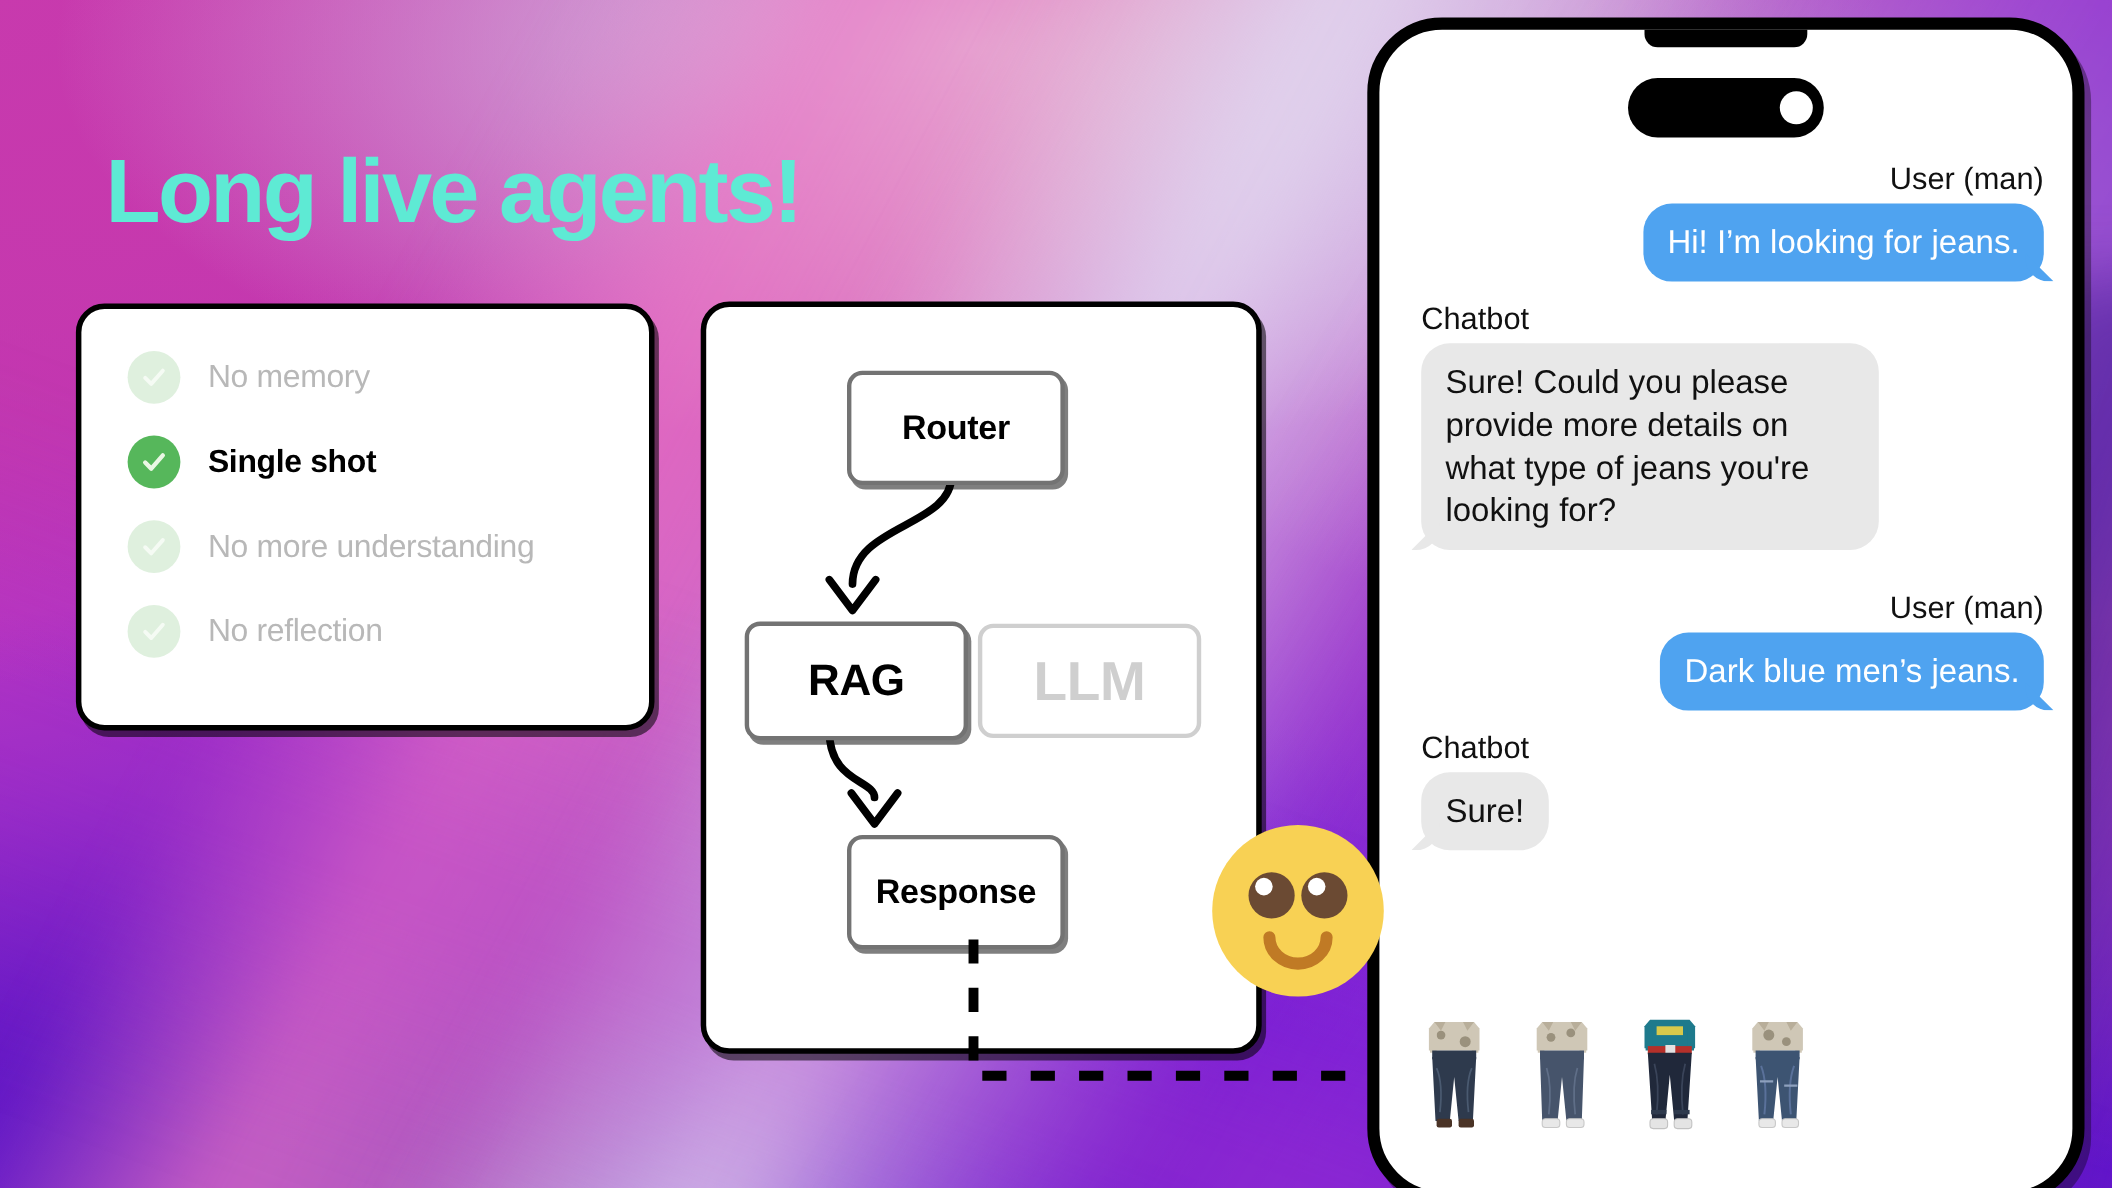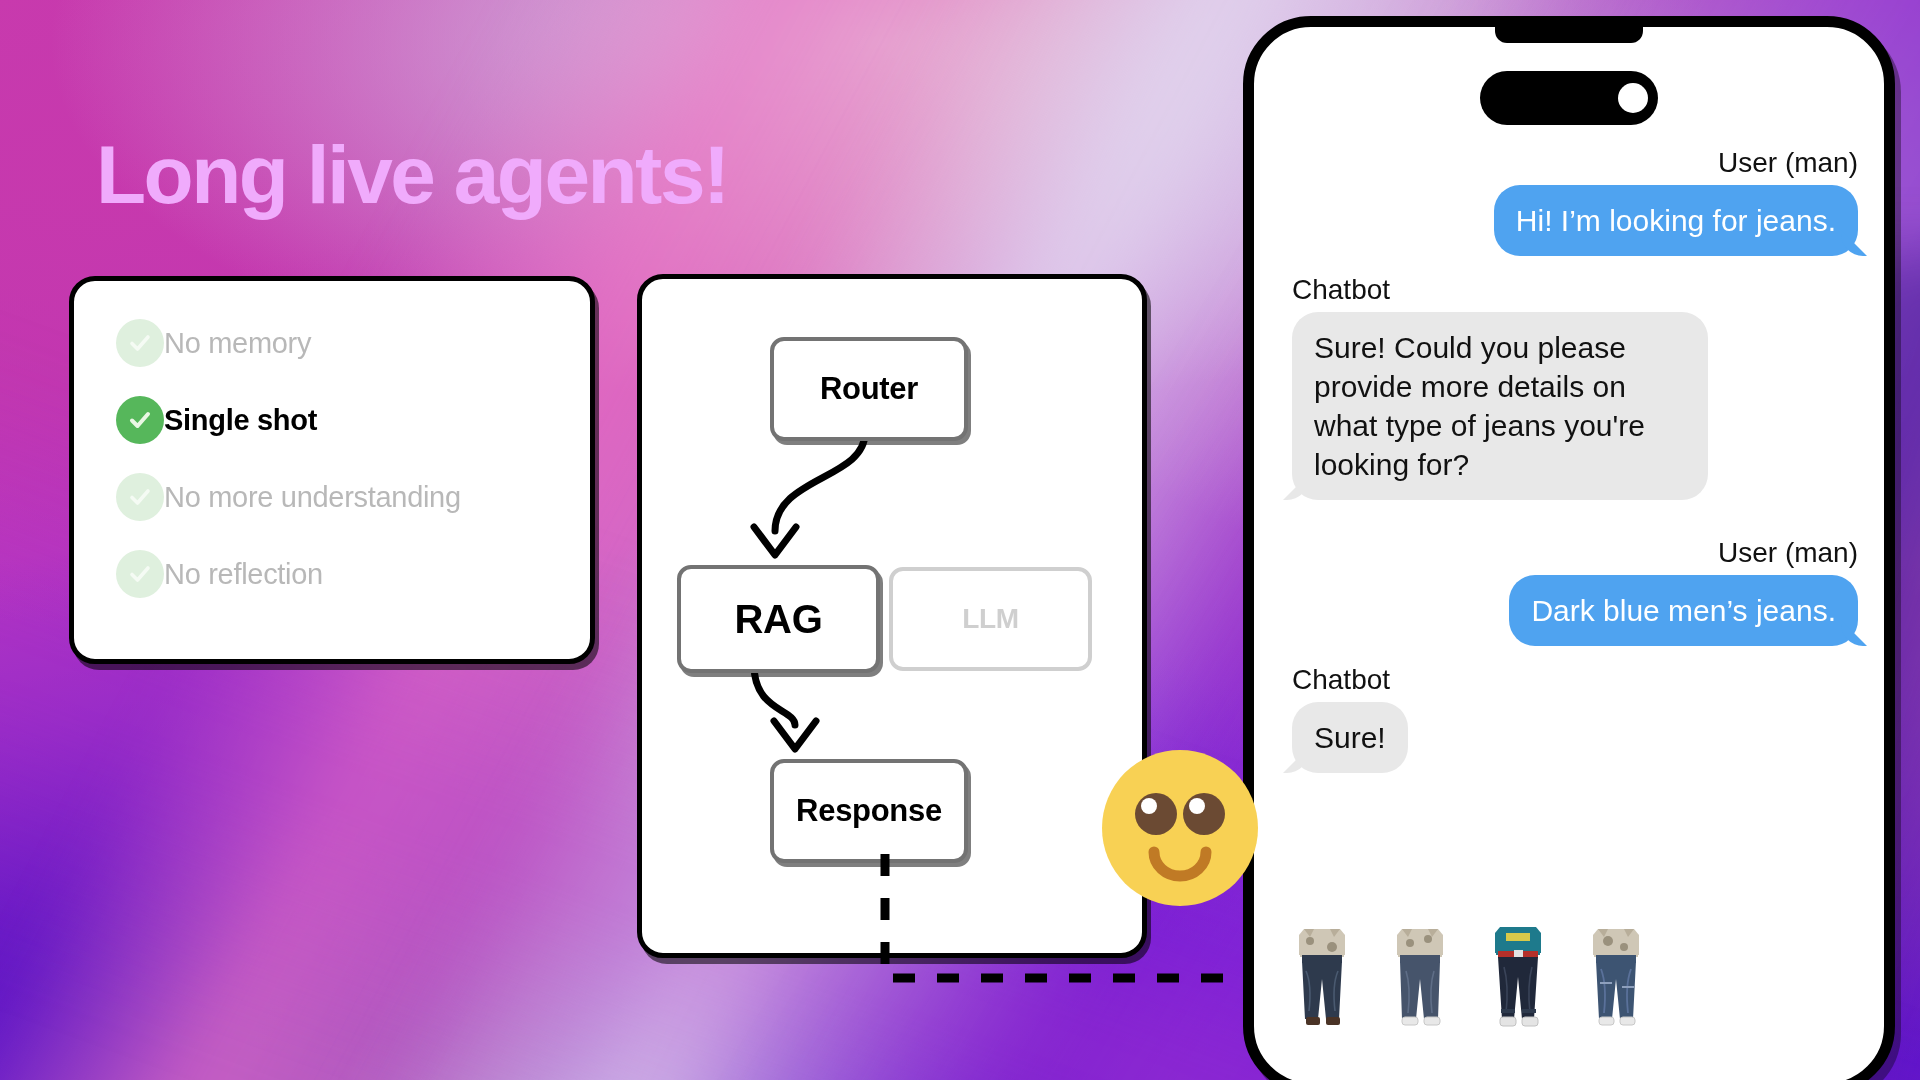--- a/index.html
+++ b/index.html
@@ -58,21 +58,21 @@
   }
 
   
   .title {
     position: absolute;
     left: 96px;
     top: 128px;
     font-size: 82px;
     font-weight: 700;
     letter-spacing: -2.5px;
-    color: #f0abfc;
+    color: #5eead4;
     white-space: nowrap;
   }
 
   
   .card {
     position: absolute;
     background: #fff;
     border: 5px solid #000;
     border-radius: 26px;
     box-shadow: 4px 6px 0 rgba(0,0,0,0.55);
@@ -96,20 +96,21 @@
     left: 42px;
     top: 38px;
     right: 20px;
     display: flex;
     flex-direction: column;
     gap: 29px;
   }
   .check-row {
     display: flex;
     align-items: center;
+    gap: 25px;
   }
   .check-circle {
     width: 48px;
     height: 48px;
     border-radius: 50%;
     flex: 0 0 auto;
     display: flex;
     align-items: center;
     justify-content: center;
   }
@@ -143,21 +144,21 @@
     font-weight: 700;
     letter-spacing: -0.3px;
   }
   .node.muted {
     border-color: #cfcfcf;
     color: #cfcfcf;
     box-shadow: none;
   }
   .node-router   { left: 128px; top: 58px;  width: 190px; height: 96px;  font-size: 31px; }
   .node-rag      { left: 35px;  top: 286px; width: 195px; height: 100px; font-size: 40px; }
-  .node-llm      { left: 247px; top: 288px; width: 195px; height: 96px;  font-size: 28px; }
+  .node-llm      { left: 247px; top: 288px; width: 195px; height: 96px;  font-size: 50px; }
   .node-response { left: 128px; top: 480px; width: 190px; height: 96px;  font-size: 31px; }
   .flow-svg {
     position: absolute;
     inset: 0;
     width: 100%;
     height: 100%;
     overflow: visible;
     pointer-events: none;
   }
 

